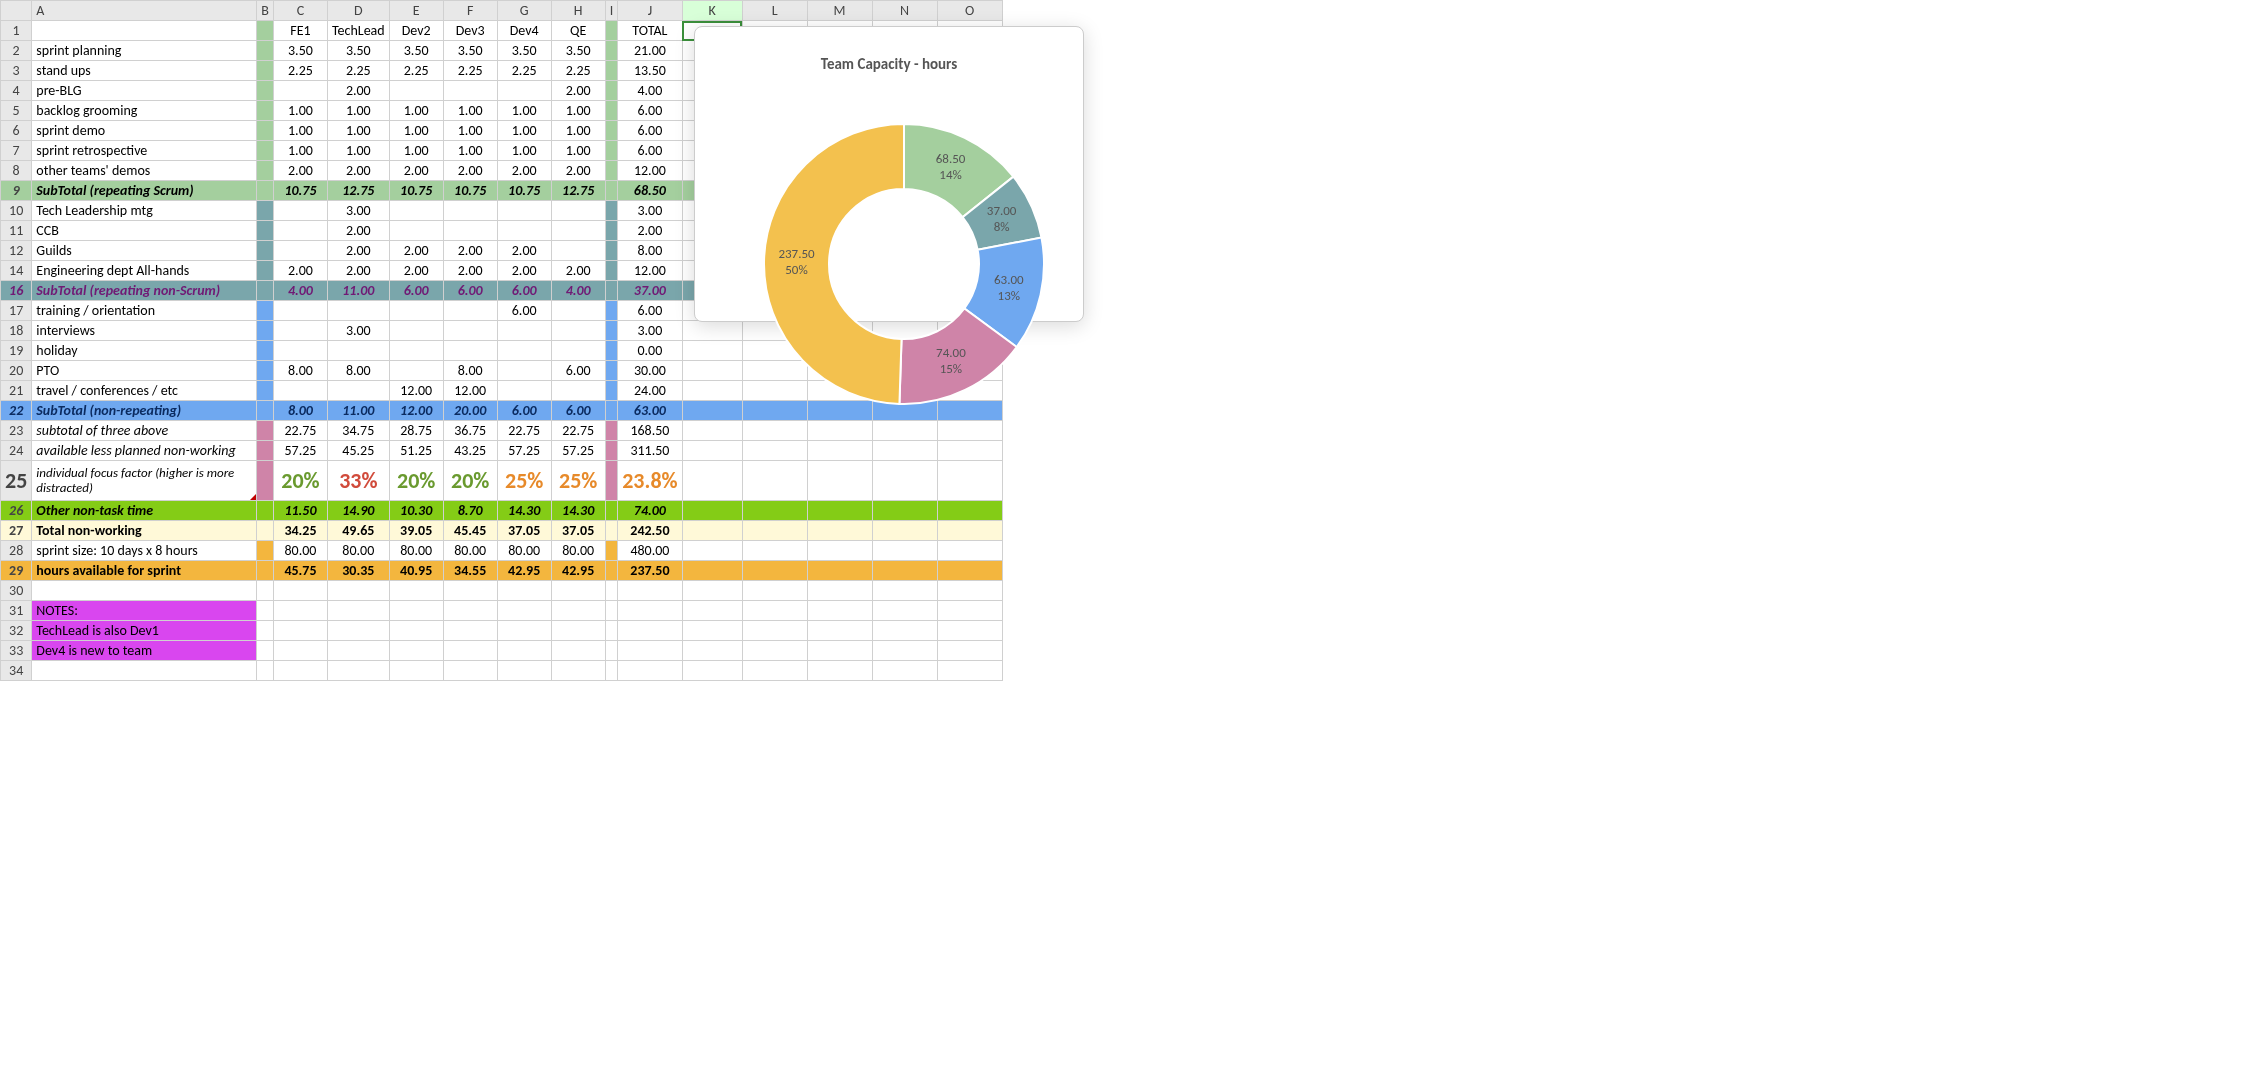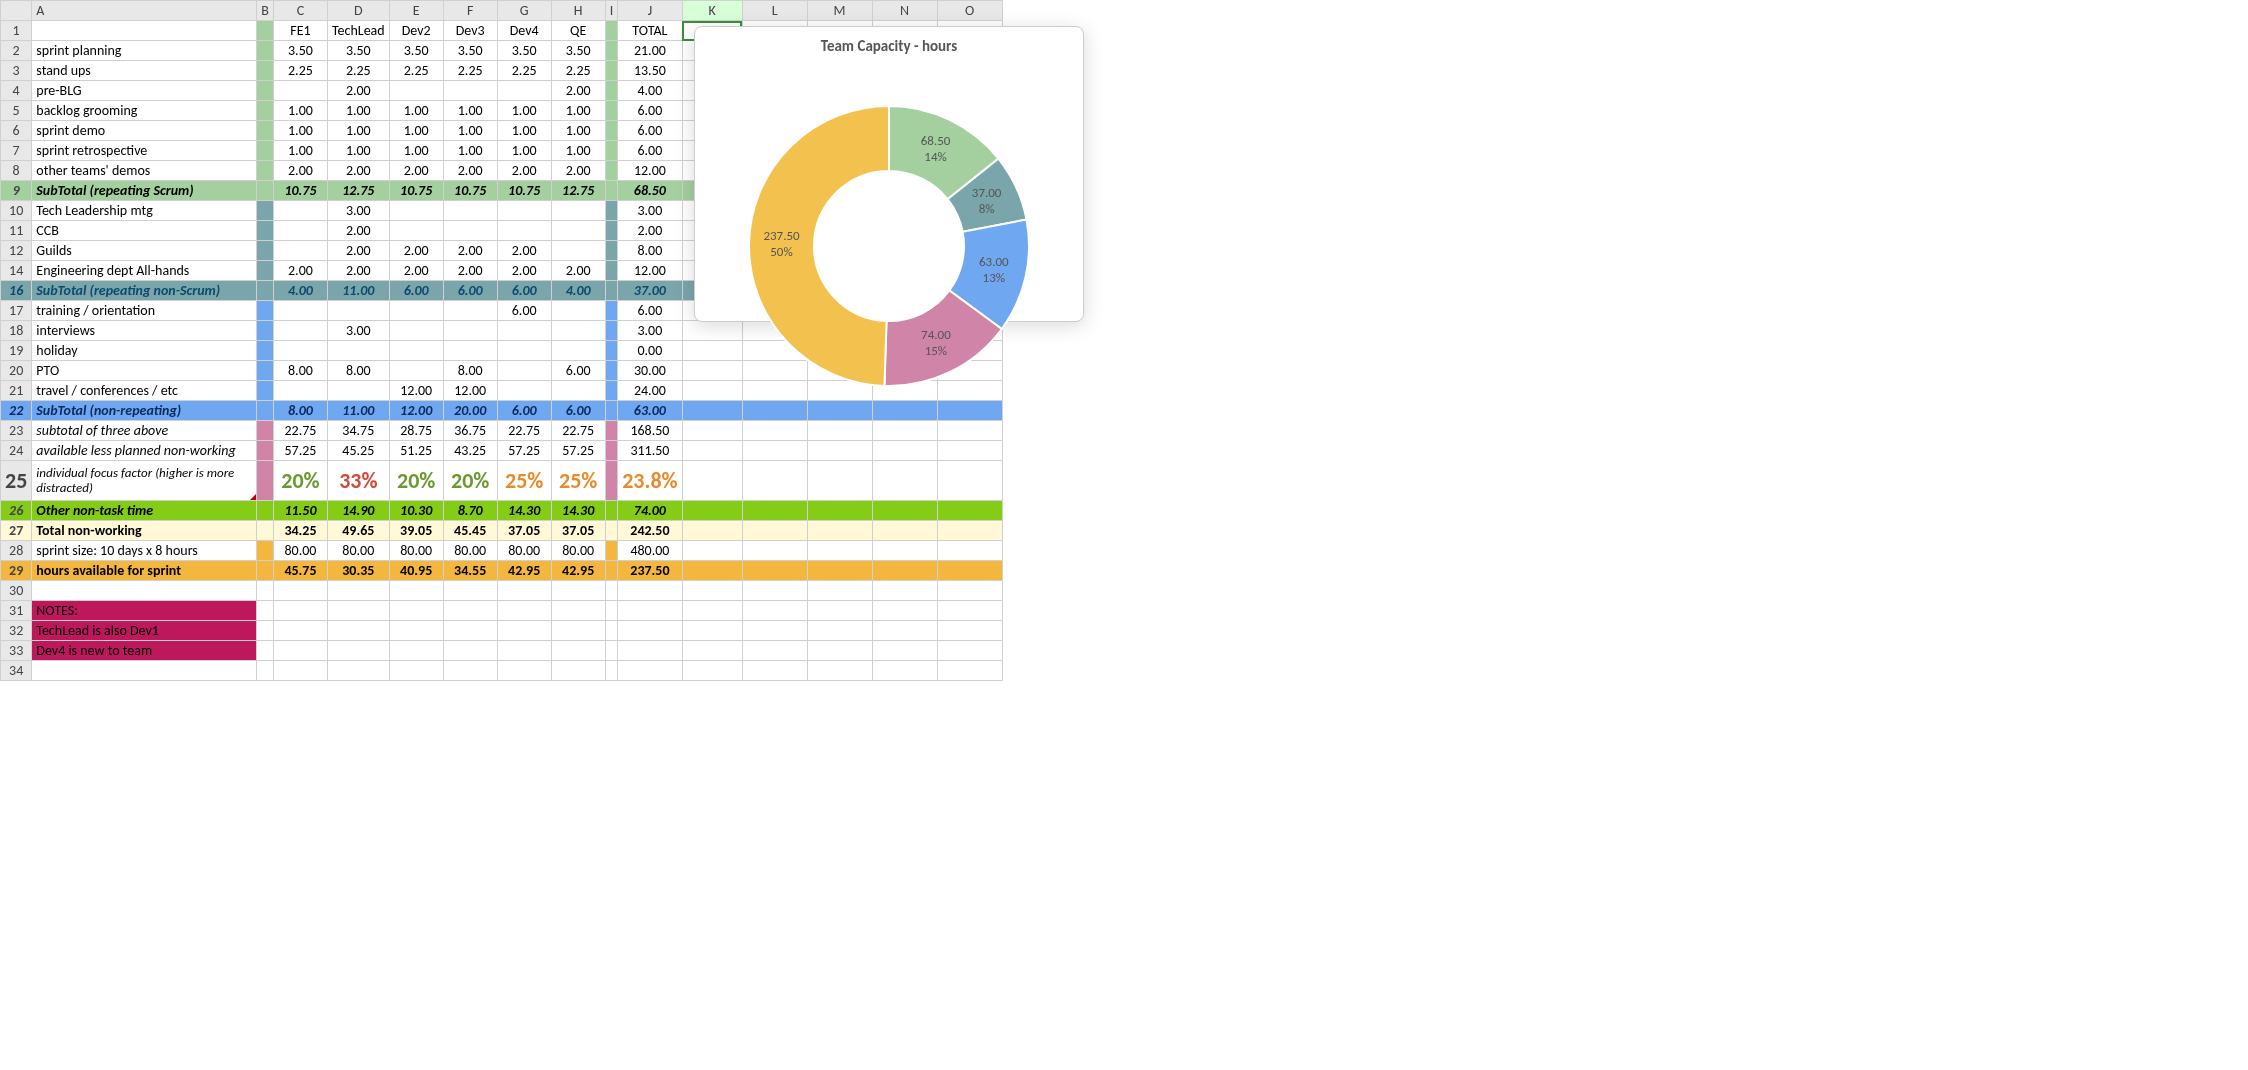--- a/index.html
+++ b/index.html
@@ -11,47 +11,47 @@
   .colhdr.sel{background:#d8ffd8;}
   .rowhdr{background:#e8e8e8;text-align:center;color:#444;border:1px solid #b8b8b8;width:30px;}
   .corner{background:#e8e8e8;border:1px solid #b8b8b8;}
   .colA{width:225px;text-align:left;}
   .colB{width:12px;}
   .colC,.colD,.colE,.colF,.colG,.colH{width:54px;text-align:center;}
   .colI{width:11px;}
   .colJ{width:60px;text-align:center;}
   .colK{width:60px;}
   .colL,.colM,.colN,.colO{width:65px;}
-  .noteshade{background:#be185d;}
+  .noteshade{background:#d946ef;}
   
   .scrum .colB,.scrum .colI{background:#a4cf9e;}
   .scrumHdr td{background:#a4cf9e;font-weight:bold;font-style:italic;}
   .scrumHdr .colJ{background:#a4cf9e;}
   .nonscrum .colB,.nonscrum .colI{background:#7aa6ab;}
-  .nonscrumHdr td{background:#7aa6ab;font-weight:bold;color:#0c4a6e;}
+  .nonscrumHdr td{background:#7aa6ab;font-weight:bold;color:#701a75;}
   .nonrepeat .colB,.nonrepeat .colI{background:#6fa8f0;}
   .nonrepeatHdr td{background:#6fa8f0;font-weight:bold;font-style:italic;color:#0b2b60;}
   .three .colB,.three .colI{background:#cf84a8;}
   .three .colA{font-style:italic;}
   .otherHdr td{background:#84cc16;font-weight:bold;}
   .totalnon td{background:#fff9d8;font-weight:bold;}
   .sprintsize .colB,.sprintsize .colI{background:#f3b63e;}
   .hoursavail td{background:#f3b63e;font-weight:bold;}
   .focusrow td{font-size:22px;font-weight:bold;}
   .focusrow .colA{font-size:13px;font-weight:normal;font-style:italic;}
   .subnum{font-style:italic;}
   .focus-g{color:#6a9a2f;}
   .focus-r{color:#d14b3b;border-radius:19px;}
   .focus-o{color:#e78a2a;}
   .num{text-align:center;}
   .selcell{outline:2px solid #3b8f3b;outline-offset:-2px;}
   .tri{position:relative;}
   .tri::after{content:"";position:absolute;right:0;bottom:0;width:0;height:0;border-left:6px solid transparent;border-bottom:6px solid #c00000;}
   
-  .chartbox{position:absolute;left:694px;top:26px;width:390px;height:296px;background:#fff;border:1px solid #ccc;border-radius:8px;box-shadow:0 4px 20px rgba(0,0,0,0.15);padding:6px;box-sizing:border-box;}
+  .chartbox{position:absolute;left:694px;top:26px;width:390px;height:296px;background:#fff;border:1px solid #ccc;border-radius:8px;box-shadow:0 4px 20px rgba(0,0,0,0.15);padding:24px;box-sizing:border-box;}
   .charttitle{text-align:center;font-weight:bold;font-size:15px;color:#555;margin:4px 0 6px;}
   .donut{display:block;margin:0 auto;}
   .slicelabel{font-size:13px;fill:#555;text-anchor:middle;}
   .slicelabel2{font-size:13px;fill:#555;text-anchor:middle;}
 </style>
 </head>
 <body>
 
 <div class="sheet">
 <table class="grid">

